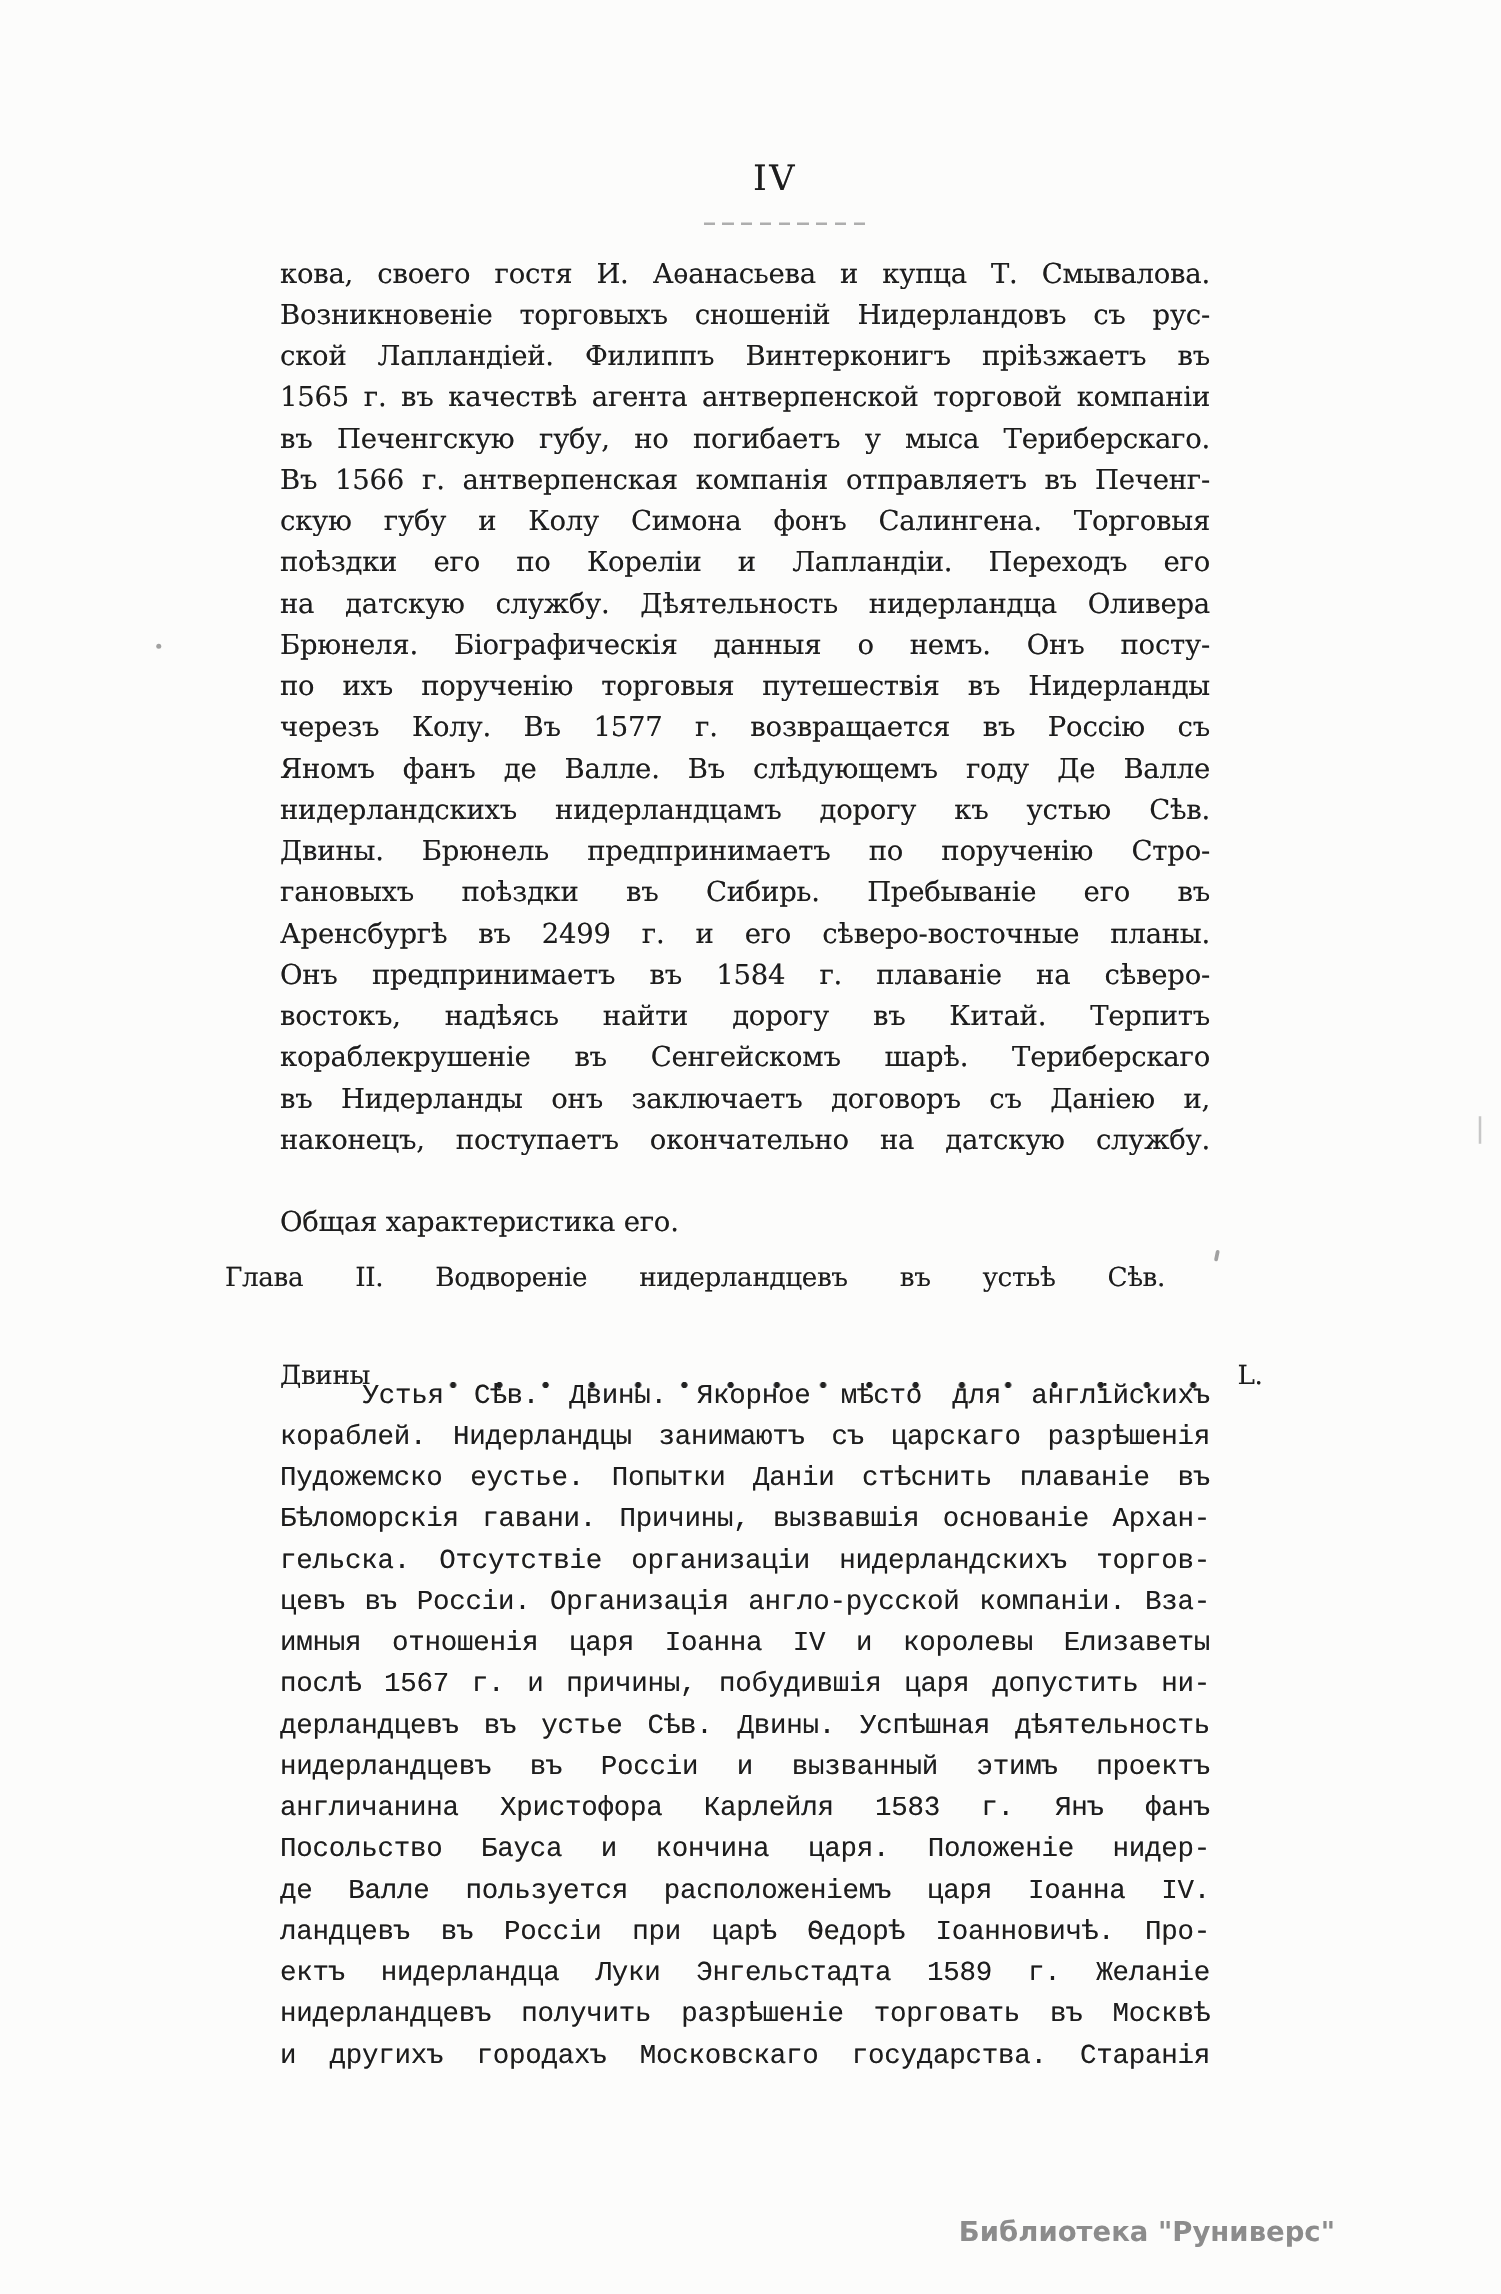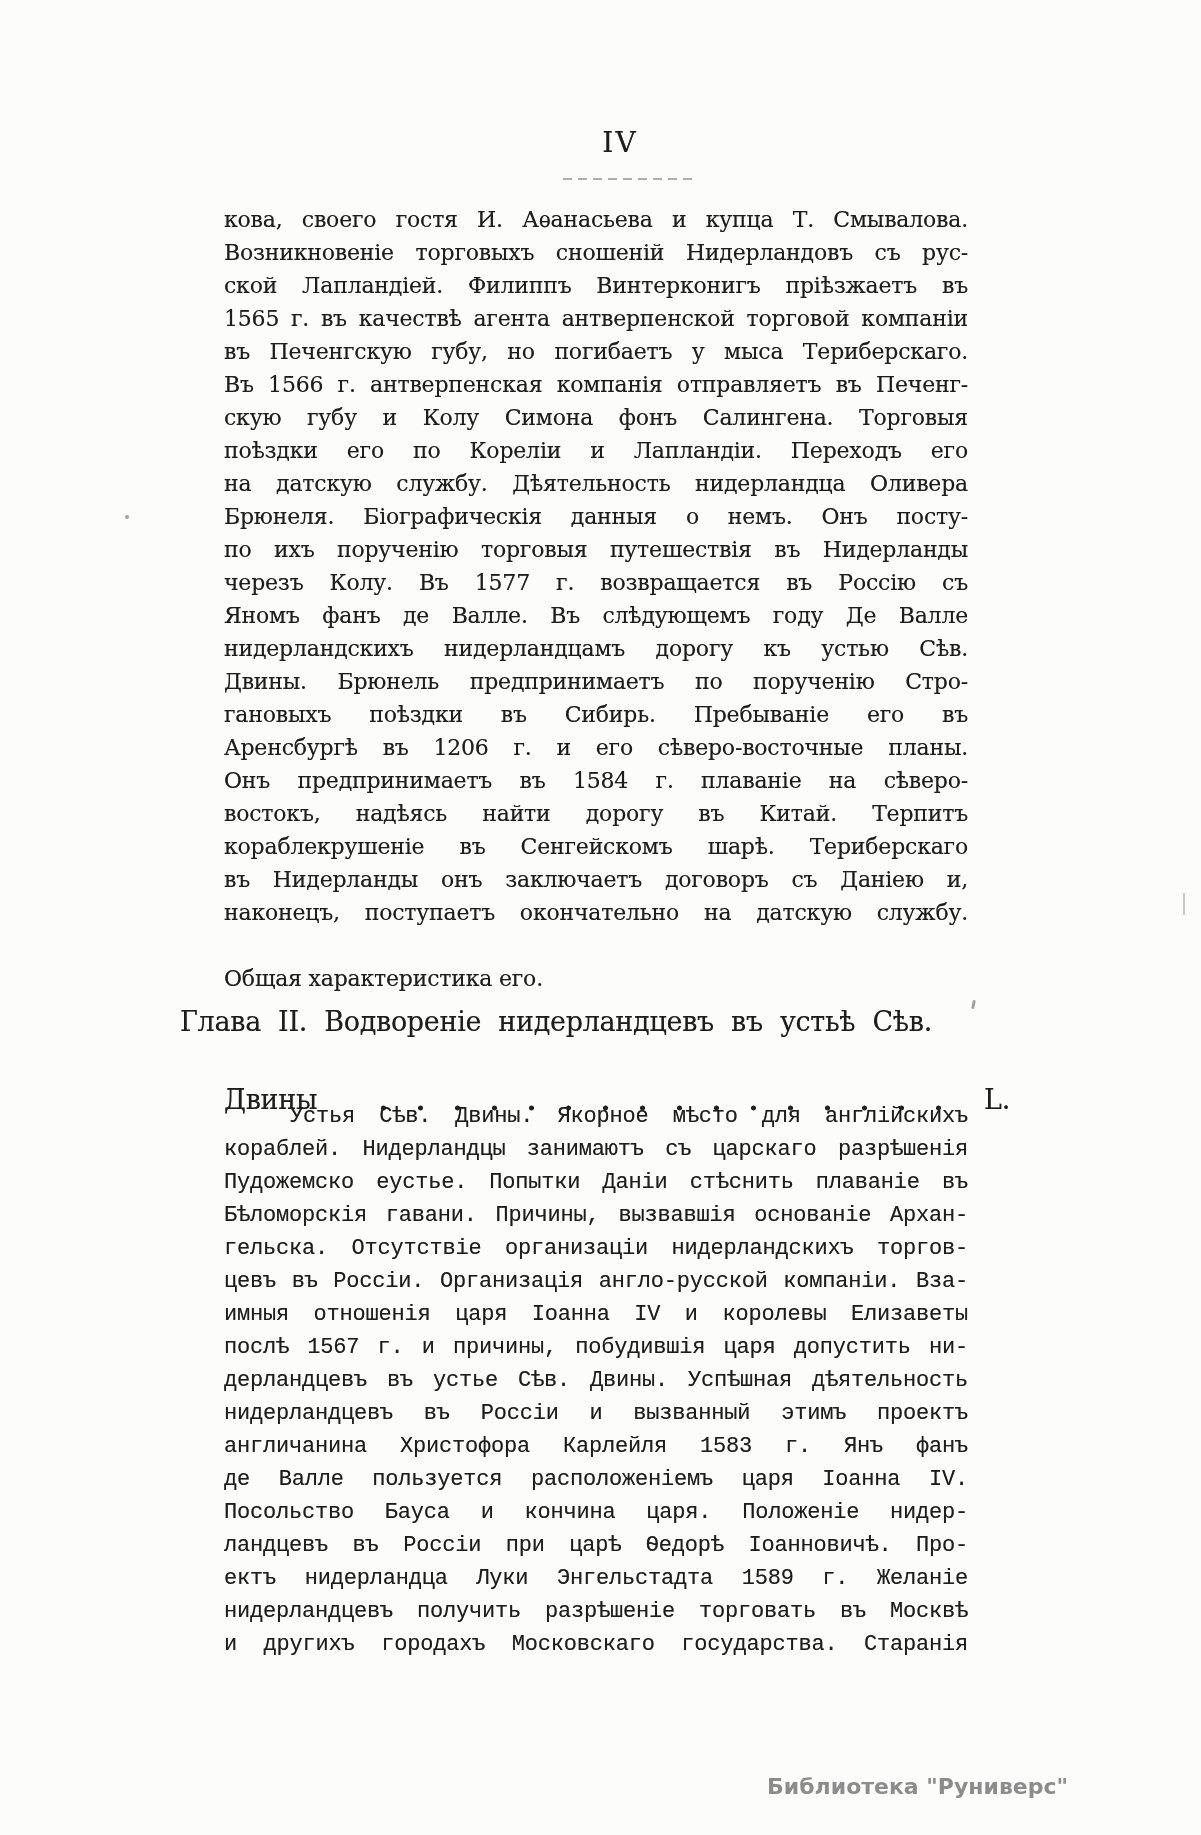--- a/index.html
+++ b/index.html
@@ -26,21 +26,21 @@
         text-shadow:0 0 .5px rgba(29,29,29,.5);}
   .p1{top:203px;}
   .p2{top:1100px;font-family:Liberation Mono, monospace;}
   .tl{
     height:33px;line-height:33px;white-space:nowrap;
     text-align:justify;text-align-last:justify;
   }
   .tl.no-just{text-align:center;text-align-last:left;}
   .tl.first-indent{text-indent:66px;}
   
-  .ch-head{position:absolute;left:180px;top:1003px;width:830px;font-size:27px;
+  .ch-head{position:absolute;left:180px;top:1003px;width:830px;font-size:21px;
            letter-spacing:-0.3px;text-shadow:0 0 .5px rgba(29,29,29,.5);}
   .ch-line1{width:752px;height:38px;line-height:38px;white-space:nowrap;
             text-align:justify;text-align-last:justify;}
   .ch-line2{margin-left:44px;width:786px;height:38px;display:flex;align-items:flex-end;margin-top:40px;}
   .ch-line2 .word,.ch-line2 .pageref{line-height:38px;white-space:nowrap;}
   .leader{
     flex:1;height:8px;margin:0 14px 7px 48px;
     background-image:radial-gradient(circle,#222 2.2px,transparent 2.8px);
     background-size:37px 8px;background-repeat:repeat-x;background-position:left center;
   }
@@ -77,21 +77,21 @@
       <div class="tl">скую губу и Колу Симона фонъ Салингена. Торговыя</div>
       <div class="tl">поѣздки его по Кореліи и Лапландіи. Переходъ его</div>
       <div class="tl">на датскую службу. Дѣятельность нидерландца Оливера</div>
       <div class="tl">Брюнеля. Біографическія данныя о немъ. Онъ посту-</div>
       <div class="tl">по ихъ порученію торговыя путешествія въ Нидерланды</div>
       <div class="tl">черезъ Колу. Въ 1577 г. возвращается въ Россію съ</div>
       <div class="tl">Яномъ фанъ де Валле. Въ слѣдующемъ году Де Валле</div>
       <div class="tl">нидерландскихъ нидерландцамъ дорогу къ устью Сѣв.</div>
       <div class="tl">Двины. Брюнель предпринимаетъ по порученію Стро-</div>
       <div class="tl">гановыхъ поѣздки въ Сибирь. Пребываніе его въ</div>
-      <div class="tl">Аренсбургѣ въ 1206 г. и его сѣверо-восточные планы.</div>
+      <div class="tl">Аренсбургѣ въ 2499 г. и его сѣверо-восточные планы.</div>
       <div class="tl">Онъ предпринимаетъ въ 1584 г. плаваніе на сѣверо-</div>
       <div class="tl">востокъ, надѣясь найти дорогу въ Китай. Терпитъ</div>
       <div class="tl">кораблекрушеніе въ Сенгейскомъ шарѣ. Териберскаго</div>
       <div class="tl">въ Нидерланды онъ заключаетъ договоръ съ Даніею и,</div>
       <div class="tl">наконецъ, поступаетъ окончательно на датскую службу.</div>
     </div>
   <div class="para p1" style="top:962px">
     <div class="tl no-just">Общая характеристика его.</div>
   </div>
 
@@ -111,22 +111,22 @@
     <div class="tl">кораблей. Нидерландцы занимаютъ съ царскаго разрѣшенія</div>
         <div class="tl">Пудожемско еустье. Попытки Даніи стѣснить плаваніе въ</div>
         <div class="tl">Бѣломорскія гавани. Причины, вызвавшія основаніе Архан-</div>
         <div class="tl">гельска. Отсутствіе организаціи нидерландскихъ торгов-</div>
         <div class="tl">цевъ въ Россіи. Организація англо-русской компаніи. Вза-</div>
         <div class="tl">имныя отношенія царя Іоанна IV и королевы Елизаветы</div>
         <div class="tl">послѣ 1567 г. и причины, побудившія царя допустить ни-</div>
         <div class="tl">дерландцевъ въ устье Сѣв. Двины. Успѣшная дѣятельность</div>
         <div class="tl">нидерландцевъ въ Россіи и вызванный этимъ проектъ</div>
         <div class="tl">англичанина Христофора Карлейля 1583 г. Янъ фанъ</div>
+        <div class="tl">Посольство Бауса и кончина царя. Положеніе нидер-</div>
         <div class="tl">де Валле пользуется расположеніемъ царя Іоанна IV.</div>
-        <div class="tl">Посольство Бауса и кончина царя. Положеніе нидер-</div>
         <div class="tl">ландцевъ въ Россіи при царѣ Ѳедорѣ Іоанновичѣ. Про-</div>
         <div class="tl">ектъ нидерландца Луки Энгельстадта 1589 г. Желаніе</div>
         <div class="tl">нидерландцевъ получить разрѣшеніе торговать въ Москвѣ</div>
         <div class="tl">и другихъ городахъ Московскаго государства. Старанія</div>
       </div>
   </div>
 
   <div class="watermark">Библиотека "Руниверс"</div>
 
   <div class="speck-a"></div>

